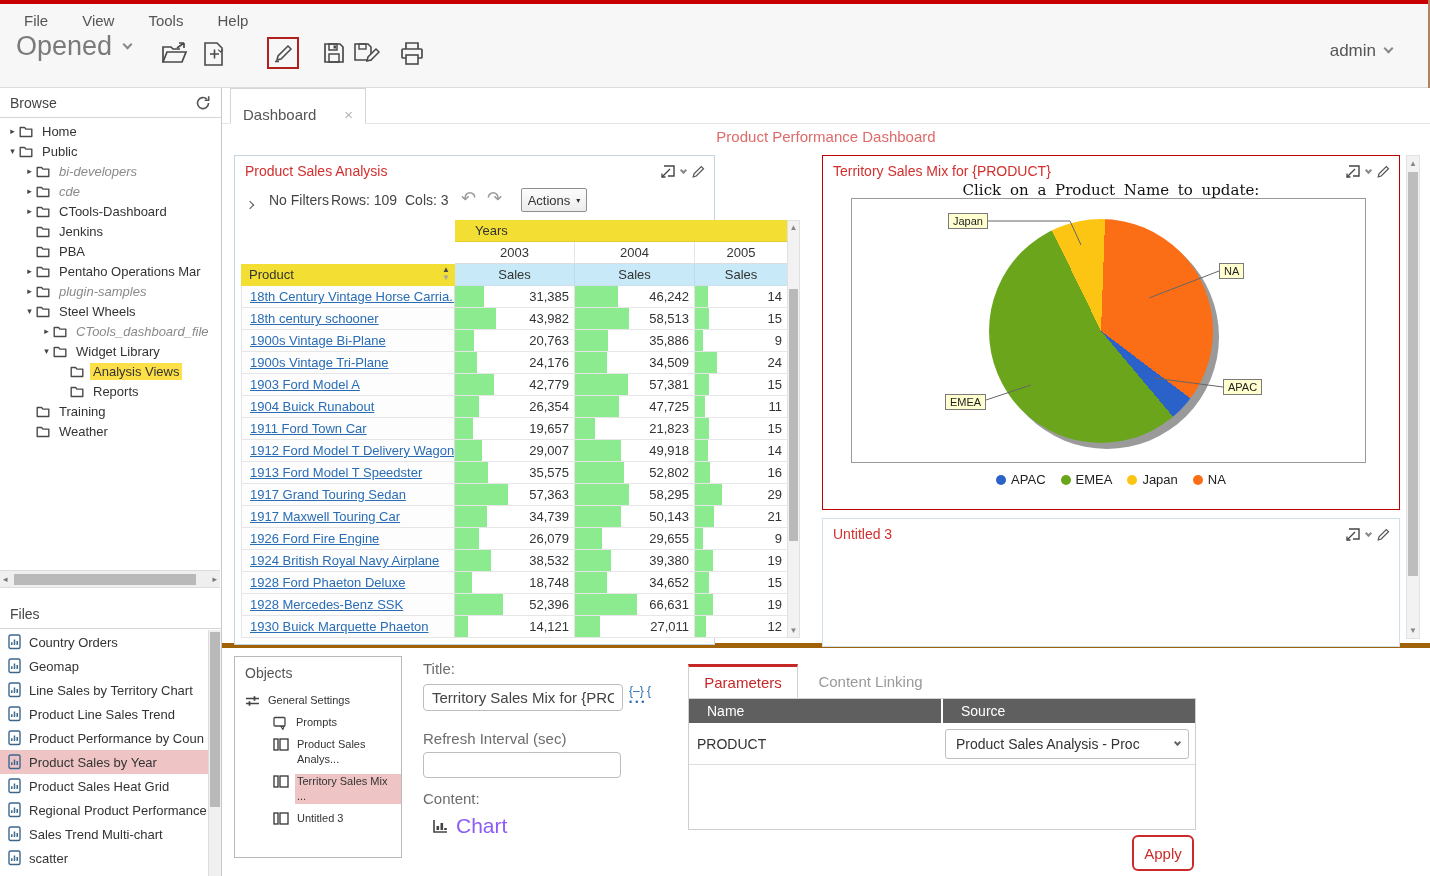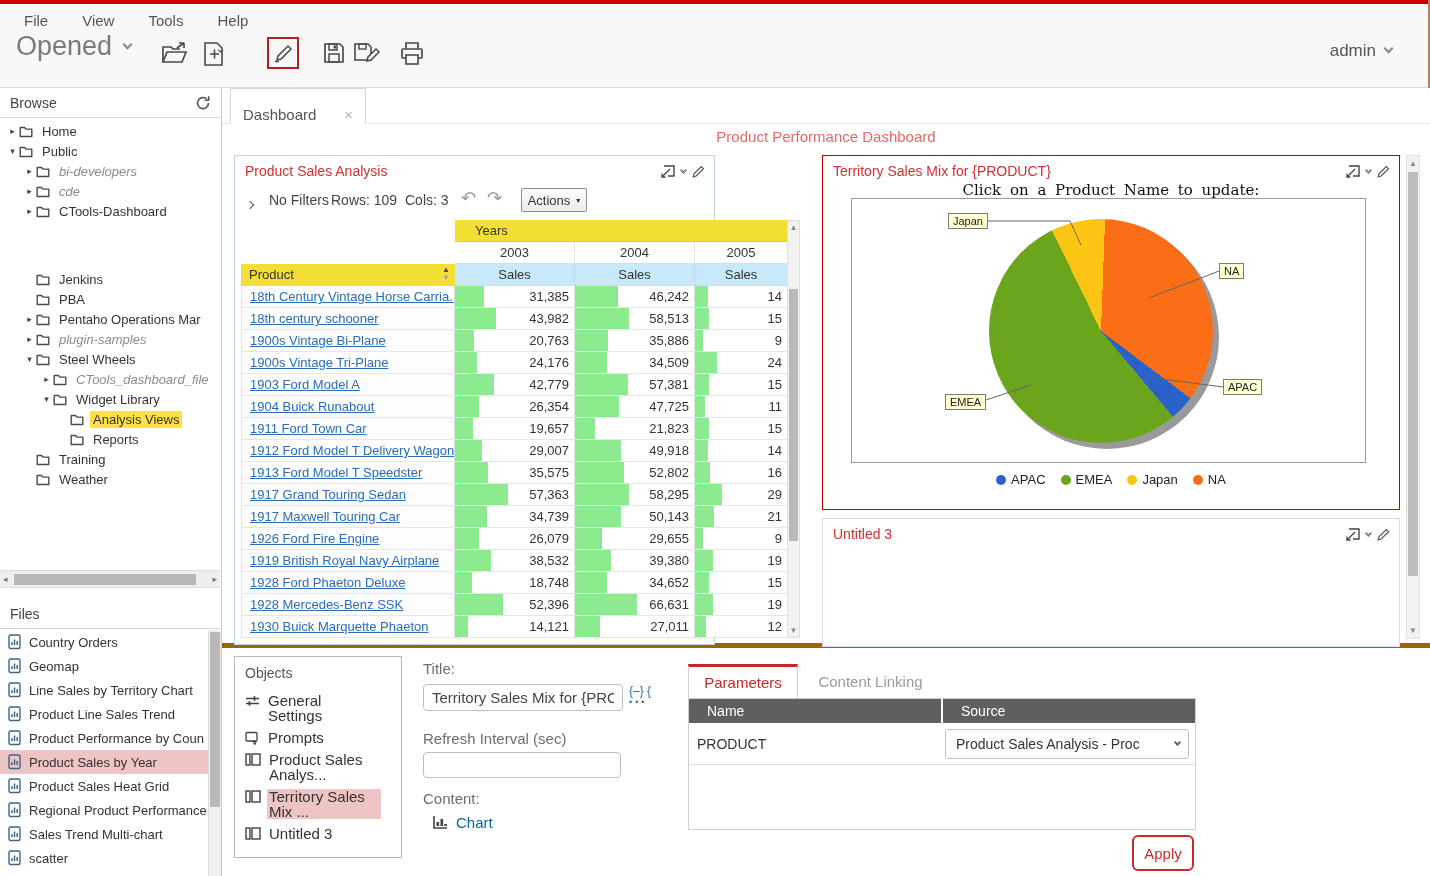--- a/index.html
+++ b/index.html
@@ -88,30 +88,30 @@
 .litem{display:flex;align-items:center}
 .dot{width:10px;height:10px;border-radius:50%;display:inline-block;margin-right:5px}
 
 .untitled{left:600px;top:394px;width:578px;height:129px;border:1px solid #cfe0ea}
 
 .cscroll{position:absolute;right:10px;top:31px;width:14px;height:484px;background:#f2f2f2;border:1px solid #e2e2e2}
 .cthumb{position:absolute;left:1px;right:1px;top:16px;height:404px;background:#bdbdbd}
 
 .bottom{position:absolute;left:0;right:0;top:560px;height:228px;background:#fff}
 .objects{position:absolute;left:12px;top:8px;width:168px;height:202px;border:1px solid #b9b9b9;padding:8px 0 0 10px;font-size:14px;color:#555;overflow:hidden}
-.oitems{margin-top:12px;font-size:15px;color:#333}
+.oitems{margin-top:12px;font-size:11px;color:#333}
 .oitem{display:flex;gap:6px;margin-bottom:7px;align-items:flex-start;line-height:15px}
-.oitem.ind{margin-left:0}
+.oitem.ind{margin-left:28px}
 .olabel{max-width:114px;padding:0 2px}
 .olabel.sel{background:#efc4c4}
 .plabel{position:absolute;font-size:15px;color:#6d6d6d}
 .tinput{position:absolute;left:201px;top:36px;width:200px;height:27px;border:1px solid #bdbdbd;border-radius:4px;padding:0 8px;font-size:15px;color:#444;font-family:inherit;background:#fff}
 .rinput{position:absolute;left:201px;top:104px;width:198px;height:26px;border:1px solid #bdbdbd;border-radius:4px;padding:0 8px;font-size:15px;color:#444;font-family:inherit;background:#fff}
 .paramins{position:absolute;left:407px;top:38px;color:#2b6cb0;font-size:12px;line-height:10px;text-align:left;cursor:pointer}
-.contentrow{position:absolute;left:210px;top:166px;display:flex;align-items:center;gap:8px;font-size:15px;color:#0369a1}
+.contentrow{position:absolute;left:210px;top:166px;display:flex;align-items:center;gap:8px;font-size:21px;color:#8b5cf6}
 .paramtabs{position:absolute;left:466px;top:16px;display:flex}
 .ptab{height:34px;display:flex;align-items:center;justify-content:center;font-size:15px}
 .ptab.active{width:110px;background:#fff;border:1px solid #d0d0d0;border-bottom:none;border-top:3px solid #c62828;color:#c62828}
 .ptab.inactive{width:145px;color:#9a9a9a}
 .ptablebox{position:absolute;left:466px;top:50px;width:508px;height:132px;border:1px solid #cfcfcf;background:#fff}
 .pthead{display:flex;height:24px;background:#5f5f5f;color:#fff;font-size:14px}
 .pth{padding-left:18px;display:flex;align-items:center}
 .pth.c0{width:254px;border-right:2px solid #fff}
 .pth.c1{flex:1}
 .ptrow{display:flex;height:42px;border-bottom:1px solid #ddd;align-items:center}
@@ -236,21 +236,21 @@
         </div>
         <div class="titem" style="padding-left: 23px;">
           <span class="caret">▸</span>
           <span class="fold">
             <svg width="14" height="13" viewBox="0 0 14 13">
               <path d="M1.2 11.5v-9h4.4l1.3 1.6H12.8v7.4z" fill="none" stroke="#4a4a4a" stroke-width="1.4" stroke-linejoin="round"></path>
             </svg>
           </span>
           <span class="tlabel">CTools-Dashboard</span>
         </div>
-        <div class="titem" style="padding-left: 23px; margin-top: 48px;">
+        <div class="titem" style="padding-left: 23px;">
           <span class="caret"></span>
           <span class="fold">
             <svg width="14" height="13" viewBox="0 0 14 13">
               <path d="M1.2 11.5v-9h4.4l1.3 1.6H12.8v7.4z" fill="none" stroke="#4a4a4a" stroke-width="1.4" stroke-linejoin="round"></path>
             </svg>
           </span>
           <span class="tlabel">Jenkins</span>
         </div>
         <div class="titem" style="padding-left: 23px;">
           <span class="caret"></span>
@@ -711,21 +711,21 @@
                   <div class="bar" style="width: 27px; background: rgb(141, 235, 143);"></div>
                   <span class="num">29,655</span>
                 </div>
                 <div class="cell c-num last">
                   <div class="bar" style="width: 8px; background: rgb(141, 235, 143);"></div>
                   <span class="num">9</span>
                 </div>
               </div>
               <div class="trow">
                 <div class="cell c-prod">
-                  <span class="plink">1919 British Royal Navy Airplane</span>
+                  <span class="plink">1924 British Royal Navy Airplane</span>
                 </div>
                 <div class="cell c-num">
                   <div class="bar" style="width: 36px; background: rgb(141, 235, 143);"></div>
                   <span class="num">38,532</span>
                 </div>
                 <div class="cell c-num">
                   <div class="bar" style="width: 36px; background: rgb(141, 235, 143);"></div>
                   <span class="num">39,380</span>
                 </div>
                 <div class="cell c-num last">

